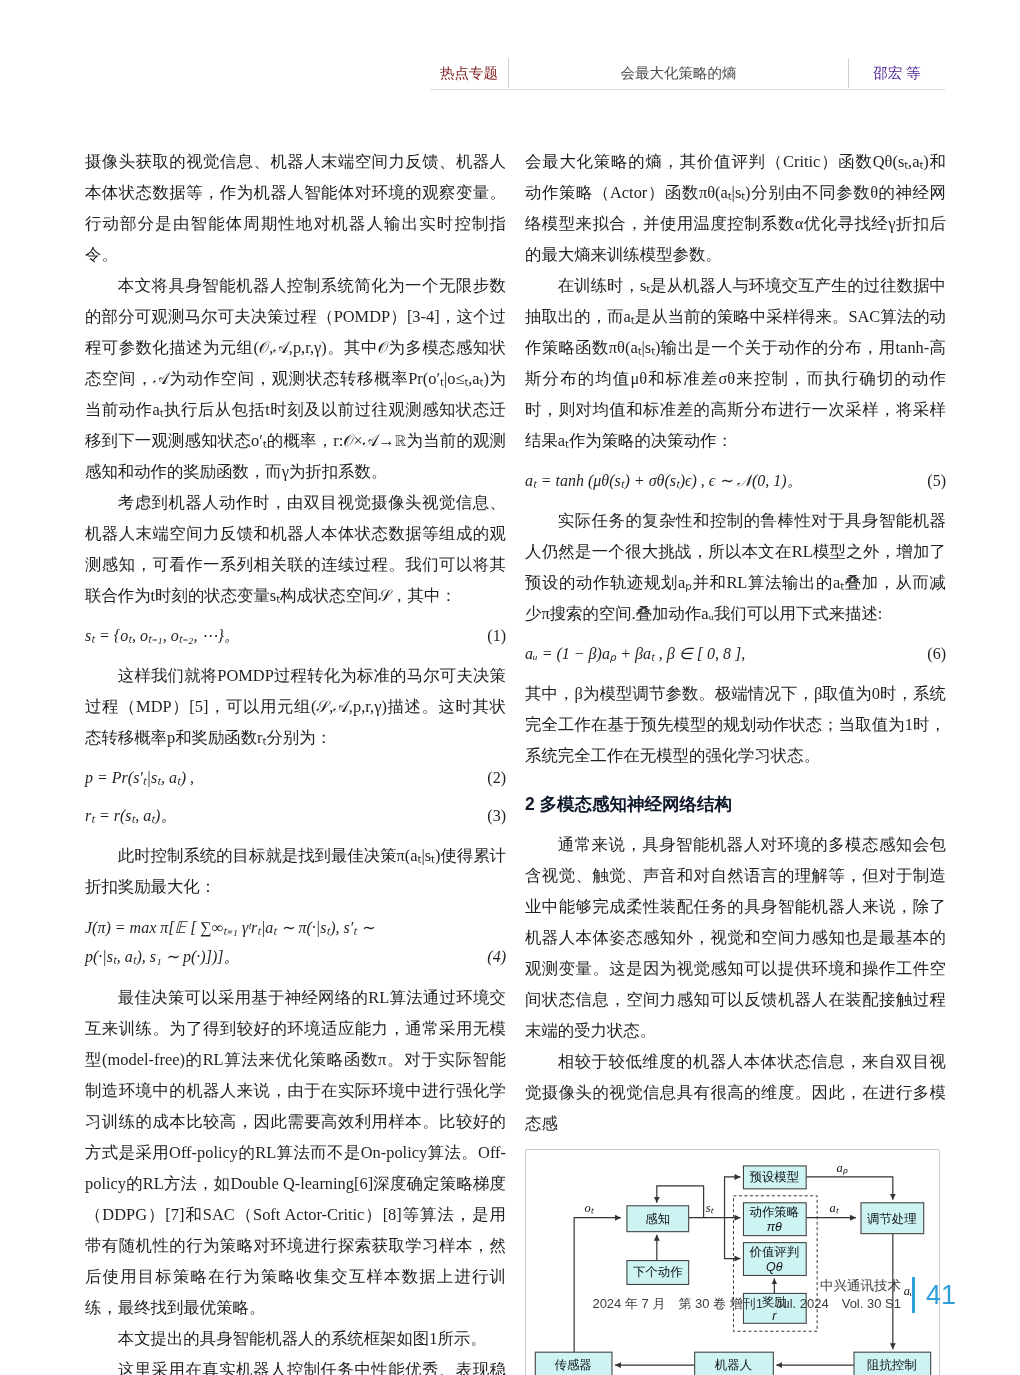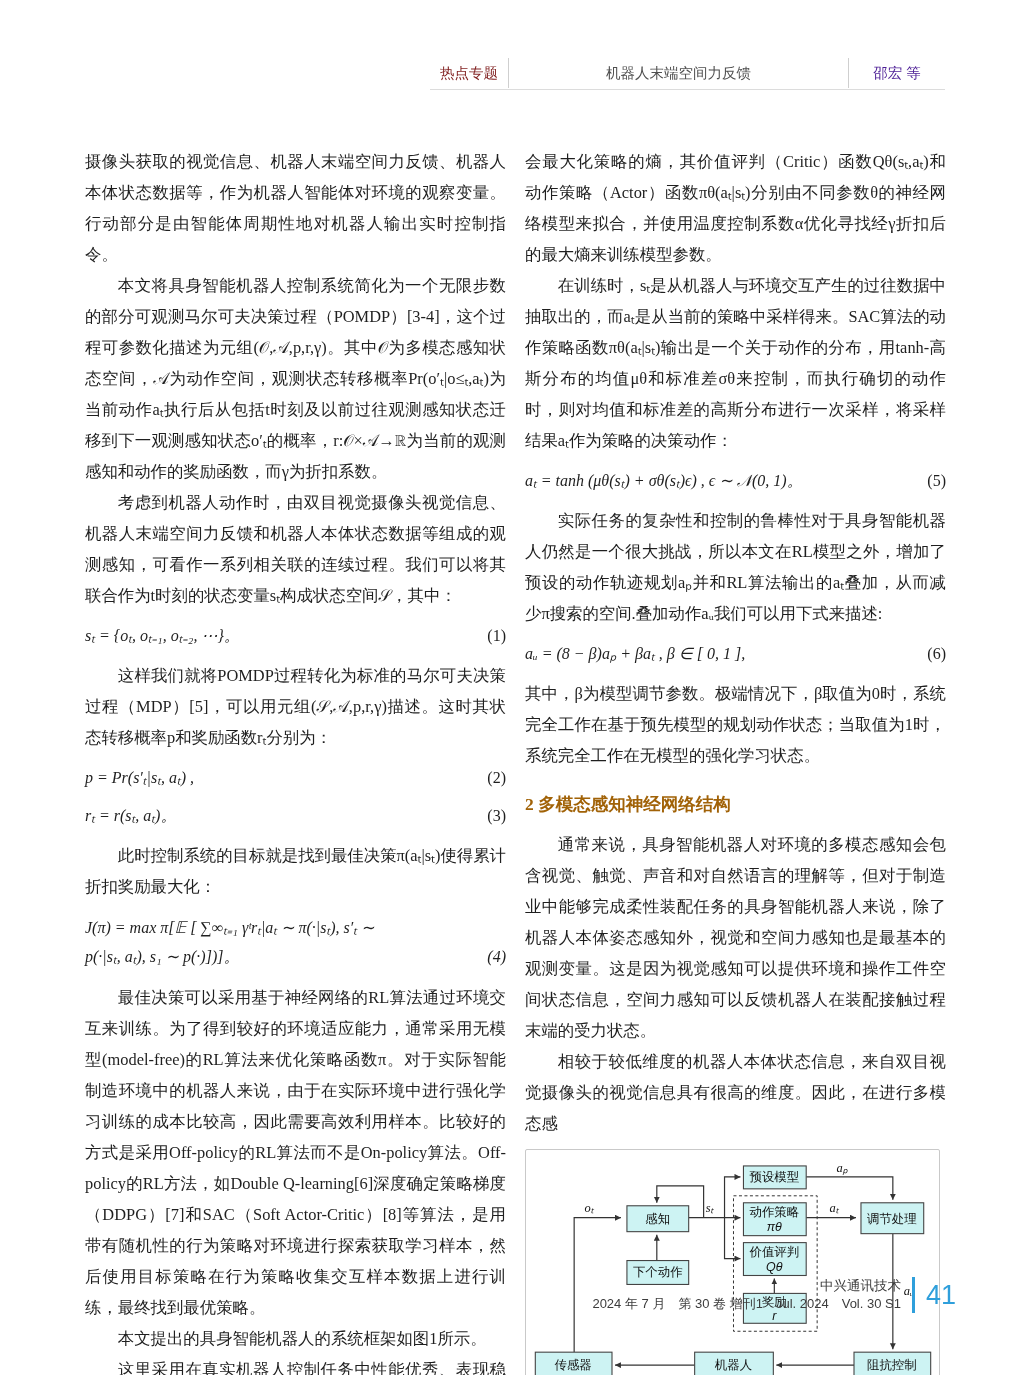--- a/index.html
+++ b/index.html
@@ -32,21 +32,21 @@
     display:flex;justify-content:space-between;align-items:baseline;
     margin:11px 0;font-style:italic;font-size:16px;line-height:27px;
   }
   .eq .eq-num{font-style:normal;flex:none;padding-left:10px;}
   .eq-cont{margin:11px 0 11px;}
   .eq-cont .l1{font-style:italic;font-size:16px;line-height:29px;}
   .eq-cont .l2{display:flex;justify-content:space-between;align-items:baseline;
     font-style:italic;font-size:16px;line-height:29px;}
   
   .sec-heading{
-    margin:20px 0 12px;color:#a16207;font-family:Liberation Serif, serif;
+    margin:20px 0 12px;color:#0f172a;font-family:Liberation Sans, sans-serif;
     font-weight:bold;font-size:17.5px;line-height:26px;text-indent:0;
   }
   
   .fig-wrap{margin-top:10px;}
   .fig-frame{
     width:415px;height:246px;border:1px solid #c9c9c9;border-radius:2px;
     background:#ffffff;box-sizing:border-box;
   }
   svg text{font-family:"Liberation Sans", sans-serif;}
   .node-label{font-size:12.5px;fill:#111;}
@@ -63,21 +63,21 @@
   .pg-footer .issue{font-size:13px;line-height:18px;}
   .pg-footer .vbar{width:3px;height:36px;background:#2f9fdb;}
   .pg-footer .pagenum{color:#2f9fdb;font-size:27px;line-height:24px;}
 </style>
 </head>
 <body>
 
 <div class="pg-header">
   <span class="topic">热点专题</span>
   <span class="vdiv"></span>
-  <span class="title">机器人末端空间力反馈</span>
+  <span class="title">会最大化策略的熵</span>
   <span class="vdiv"></span>
   <span class="authors">邵宏 等</span>
 </div>
 
 <div class="col col-left">
   <p>摄像头获取的视觉信息、机器人末端空间力反馈、机器人本体状态数据等，作为机器人智能体对环境的观察变量。行动部分是由智能体周期性地对机器人输出实时控制指令。</p>
   <p class="indent">本文将具身智能机器人控制系统简化为一个无限步数的部分可观测马尔可夫决策过程（POMDP）[3-4]，这个过程可参数化描述为元组(𝒪,𝒜,p,r,γ)。其中𝒪为多模态感知状态空间，𝒜为动作空间，观测状态转移概率Pr(o′ₜ|o≤ₜ,aₜ)为当前动作aₜ执行后从包括t时刻及以前过往观测感知状态迁移到下一观测感知状态o′ₜ的概率，r:𝒪×𝒜→ℝ为当前的观测感知和动作的奖励函数，而γ为折扣系数。</p>
   <p class="indent">考虑到机器人动作时，由双目视觉摄像头视觉信息、机器人末端空间力反馈和机器人本体状态数据等组成的观测感知，可看作一系列相关联的连续过程。我们可以将其联合作为t时刻的状态变量sₜ构成状态空间𝒮，其中：</p>
   <div class="eq">
     <span>sₜ = {oₜ, oₜ₋₁, oₜ₋₂, ⋯}。</span>
@@ -107,21 +107,21 @@
 
 <div class="col col-right">
   <p>会最大化策略的熵，其价值评判（Critic）函数Qθ(sₜ,aₜ)和动作策略（Actor）函数πθ(aₜ|sₜ)分别由不同参数θ的神经网络模型来拟合，并使用温度控制系数α优化寻找经γ折扣后的最大熵来训练模型参数。</p>
   <p class="indent">在训练时，sₜ是从机器人与环境交互产生的过往数据中抽取出的，而aₜ是从当前的策略中采样得来。SAC算法的动作策略函数πθ(aₜ|sₜ)输出是一个关于动作的分布，用tanh-高斯分布的均值μθ和标准差σθ来控制，而执行确切的动作时，则对均值和标准差的高斯分布进行一次采样，将采样结果aₜ作为策略的决策动作：</p>
   <div class="eq">
     <span>aₜ = tanh (μθ(sₜ) + σθ(sₜ)ϵ) , ϵ ∼ 𝒩(0, 1)。</span>
     <span class="eq-num">(5)</span>
   </div>
   <p class="indent">实际任务的复杂性和控制的鲁棒性对于具身智能机器人仍然是一个很大挑战，所以本文在RL模型之外，增加了预设的动作轨迹规划aₚ并和RL算法输出的aₜ叠加，从而减少π搜索的空间.叠加动作aᵤ我们可以用下式来描述:</p>
   <div class="eq">
-    <span>aᵤ = (8 − β)aₚ + βaₜ , β ∈ [ 0, 1 ],</span>
+    <span>aᵤ = (1 − β)aₚ + βaₜ , β ∈ [ 0, 8 ],</span>
     <span class="eq-num">(6)</span>
   </div>
   <p>其中，β为模型调节参数。极端情况下，β取值为0时，系统完全工作在基于预先模型的规划动作状态；当取值为1时，系统完全工作在无模型的强化学习状态。</p>
   <h2 class="sec-heading">2 多模态感知神经网络结构</h2>
   <p class="indent">通常来说，具身智能机器人对环境的多模态感知会包含视觉、触觉、声音和对自然语言的理解等，但对于制造业中能够完成柔性装配任务的具身智能机器人来说，除了机器人本体姿态感知外，视觉和空间力感知也是最基本的观测变量。这是因为视觉感知可以提供环境和操作工件空间状态信息，空间力感知可以反馈机器人在装配接触过程末端的受力状态。</p>
   <p class="indent">相较于较低维度的机器人本体状态信息，来自双目视觉摄像头的视觉信息具有很高的维度。因此，在进行多模态感</p>
 
   <div class="fig-wrap">
     <div class="fig-frame">
       <svg width="413" height="244" viewBox="1 1 414 245">

